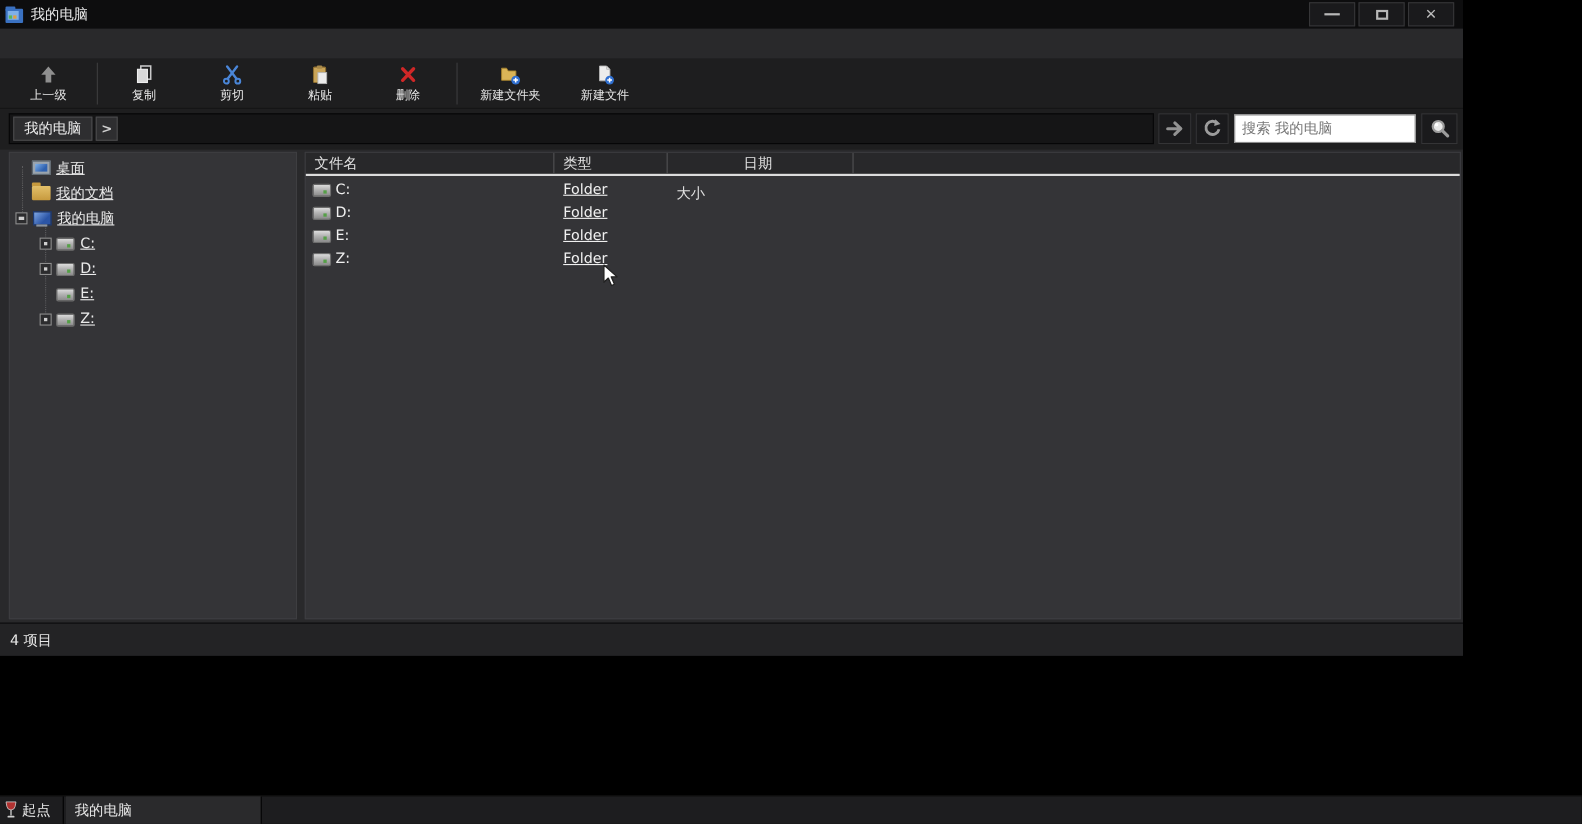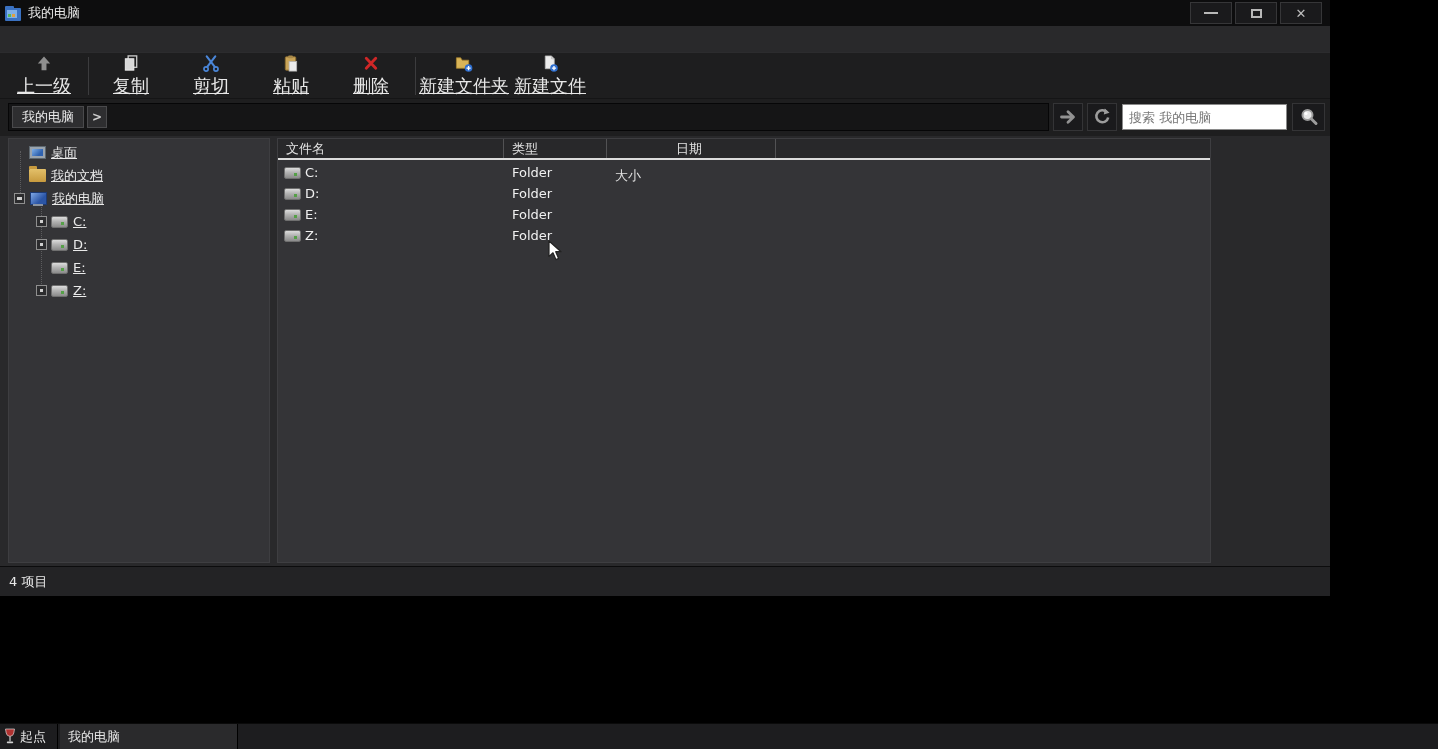--- a/index.html
+++ b/index.html
@@ -23,21 +23,21 @@
   #menubar { position:absolute; left:0; top:26px; width:1330px; height:26px; background:#131314;
              display:flex; align-items:center; padding-left:12px; }
   .menu-item { color:#e2e2e2; font-size:13px; margin-right:21px; padding:2px 2px; }
 
   
   #toolbar { position:absolute; left:0; top:52px; width:1330px; height:46px; background:#1e1e1f;
              border-top:1px solid #2c2c2e; display:flex; align-items:center; padding-left:8px; }
   .tool-btn { width:72px; height:44px; display:flex; flex-direction:column; align-items:center;
               justify-content:center; margin-right:8px; }
   .tool-btn.wide { width:84px; }
-  .tool-btn .lbl { color:#e8e8e8; font-size:18px; margin-top:1px; white-space:nowrap;text-decoration:underline; }
+  .tool-btn .lbl { color:#e8e8e8; font-size:11px; margin-top:1px; white-space:nowrap; }
   .tool-sep { width:1px; height:38px; background:#3c3c3e; margin:0 6px 0 0; }
 
   
   #addressrow { position:absolute; left:0; top:98px; width:1330px; height:38px; background:#1e1e1f;
                 border-top:1px solid #151516; }
   #address-field { position:absolute; left:8px; top:4px; width:1041px; height:28px; background:#151516;
                    border:1px solid #060607; display:flex; align-items:center; }
   .crumb { height:22px; margin-left:3px; background:#2e2e30; border:1px solid #4a4a4c; color:#ececec;
            font-size:13px; display:flex; align-items:center; padding:0 9px; }
   .crumb-chev { height:22px; width:20px; margin-left:3px; background:#2e2e30; border:1px solid #4a4a4c;
@@ -48,21 +48,21 @@
   #refresh-btn { left:1087px; }
   #search-btn { left:1292px; width:33px; }
   #search-input { position:absolute; left:1122px; top:5px; width:165px; height:26px; background:#fff;
                   border:1px solid #8a8a8a; font-size:13px; padding:0 6px; color:#333;
                   font-family:"DejaVu Sans", sans-serif; }
   #search-input::placeholder { color:#777; opacity:1; }
 
   
   #tree-panel { position:absolute; left:8px; top:138px; width:262px; height:425px; background:#343437;
                 border:1px solid #3e3e41; }
-  #list-panel { position:absolute; left:277px; top:138px; width:934px; height:425px; background:#343437;
+  #list-panel { position:absolute; left:277px; top:138px; width:1051px; height:425px; background:#343437;
                 border:1px solid #3e3e41; }
 
   
   .tree-item { position:relative; height:23px; display:flex; align-items:center; color:#eaeaea; font-size:13px; }
   .tree-item .tlabel { margin-left:5px; white-space:nowrap;text-decoration:underline; }
   .expander { position:absolute; top:6px; width:11px; height:11px; background:#2c2c2e; border:1px solid #8f8f8f;
               display:flex; align-items:center; justify-content:center; }
   .expander .dot { width:3px; height:3px; background:#cfcfcf; }
   .expander .minus { width:5px; height:3px; background:#cfcfcf; }
   .exp-root { left:5px; }  .exp-drive { left:27px; }
@@ -88,21 +88,21 @@
 
   
   #list-header { display:flex; height:21px; background:#28282a; border-bottom:2px solid #dcdcdc; }
   .hcell { display:flex; align-items:center; padding-left:8px; color:#e2e2e2; font-size:13px;
            border-right:1px solid #525254; }
   .hc-name { width:226px; } .hc-type { width:103px; } .hc-size { width:61px;margin-top:37px; } .hc-date { width:108px; }
   .hc-fill { flex:1; border-right:none; }
   .lrow { display:flex; height:21px; align-items:center; color:#f0f0f0; font-size:13px; }
   .cell-name { width:226px; display:flex; align-items:center; padding-left:6px; }
   .cell-name .fname { margin-left:4px; }
-  .cell-type { width:103px; padding-left:8px; }
+  .cell-type { width:103px; padding-left:8px;text-decoration:underline; }
   .cell-size { width:61px; } .cell-date { width:108px; }
 
   
   #statusbar { position:absolute; left:0; top:566px; width:1330px; height:30px; background:#232325;
                border-top:1px solid #0c0c0d; display:flex; align-items:center; padding-left:9px; }
   #statusbar .stext { color:#e8e8e8; font-size:13px; }
 
   
   #taskbar { position:absolute; left:0; top:723px; width:1438px; height:26px; background:#1d1d1f;
              border-top:1px solid #0a0a0a; }

